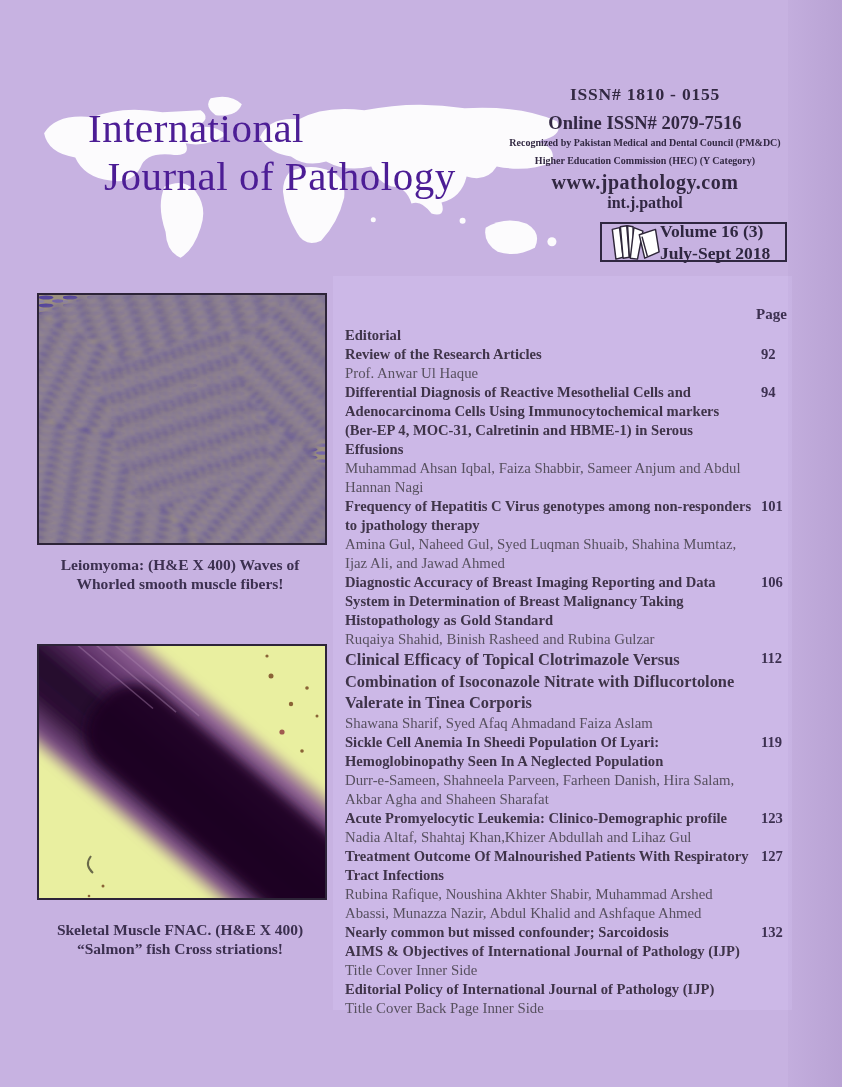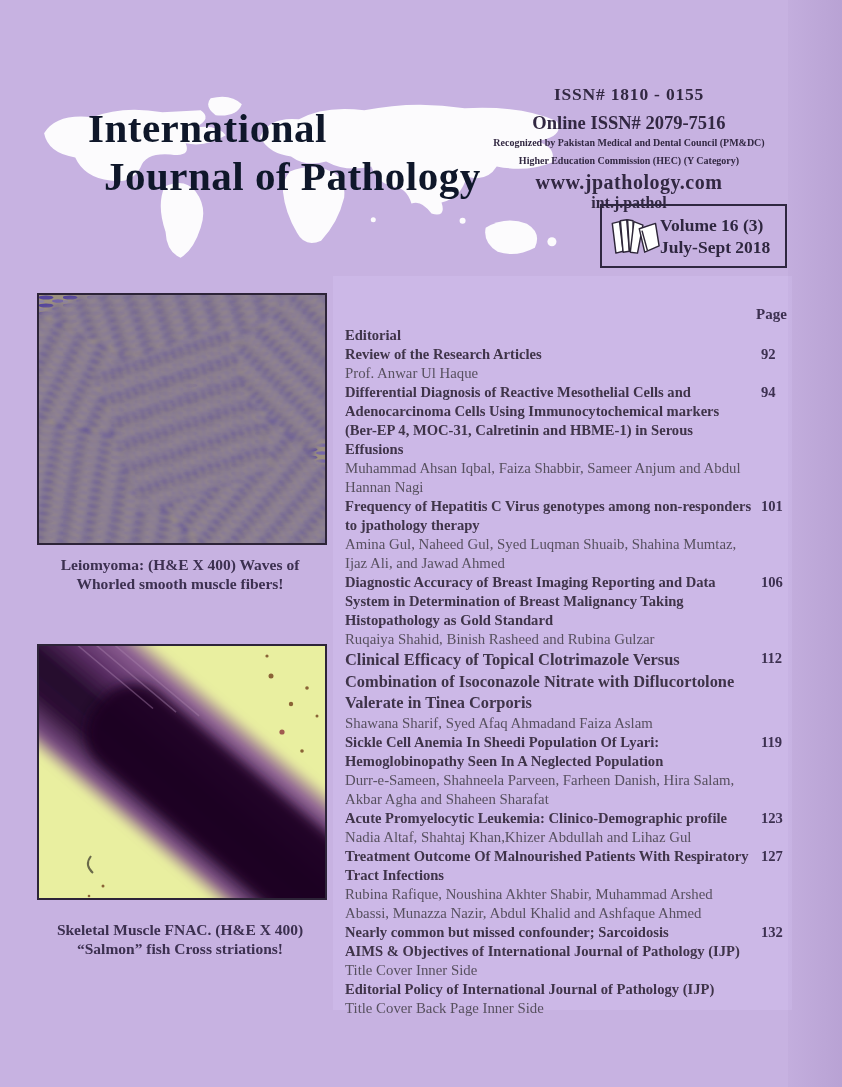--- a/index.html
+++ b/index.html
@@ -16,36 +16,36 @@
     position:absolute; left:333px; top:276px; width:459px; height:734px;
     background:#ccb8e7;
   }
   .right-shade {
     position:absolute; right:0; top:0; width:54px; height:100%;
     background:linear-gradient(to right, rgba(96,66,132,0.04), rgba(96,66,132,0.14));
   }
 
   
   .world-map { position:absolute; left:14px; top:90px; width:562px; height:178px; }
-  .journal-title { position:absolute; left:88px; top:104px; color:#0f172a; font-weight:bold; }
+  .journal-title { position:absolute; left:88px; top:104px; color:#4c1d95; font-weight:normal; }
   .journal-title .line1 { font-size:41px; line-height:48px; letter-spacing:0.5px; }
   .journal-title .line2 { font-size:41px; line-height:48px; margin-left:16px; letter-spacing:0.5px; }
 
   .header-right {
-    position:absolute; left:482px; top:84px; width:294px;
+    position:absolute; left:498px; top:84px; width:294px;
     text-align:center; color:#322842; font-weight:bold;
   }
   .issn-print  { font-size:17.5px; letter-spacing:0.8px; }
   .issn-online { font-size:18.5px; margin-top:8px; }
   .recog-line  { font-size:10px; white-space:nowrap; line-height:17.5px; }
   .website     { font-size:20px; margin-top:2px; letter-spacing:0.5px; }
   .abbrev      { font-size:16px; line-height:18px; }
 
   .volume-box {
-    position:absolute; left:600px; top:204px; width:187px; height:64px;
+    position:absolute; left:600px; top:222px; width:187px; height:40px;
     border:2px solid #2f2740; display:flex; align-items:center; padding:2px 4px;
     color:#2f2740;
   }
   .volume-box .books { width:54px; height:44px; flex:0 0 auto; }
   .volume-box .vtext { font-weight:bold; font-size:17.5px; line-height:22px; }
 
   
   .fig { position:absolute; border:2px solid #2d2438; background:#999; }
   .fig svg { display:block; }
   #fig1 { left:37px; top:293px; width:290px; height:252px; }

